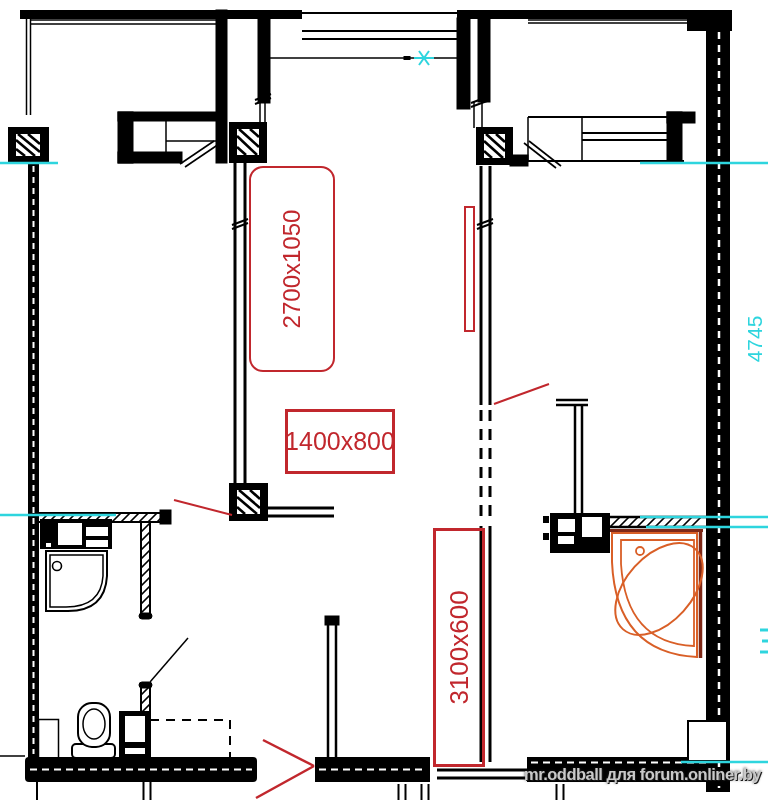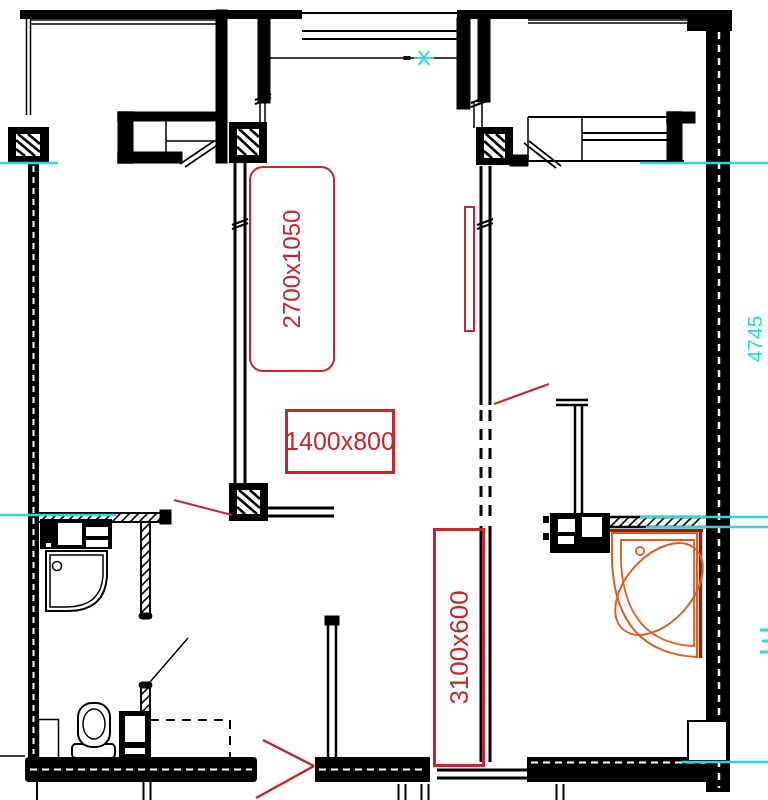--- a/index.html
+++ b/index.html
@@ -322,14 +322,15 @@
 </div>
 
 <div class="label vert" id="label-3100">
   <span>3100x600</span>
 </div>
 
 <div class="label vert" id="dim-4745">
   <span>4745</span>
 </div>
 
+<div id="watermark">mr.oddball для forum.onliner.by</div>
 
 </div>
 
 </body></html>

